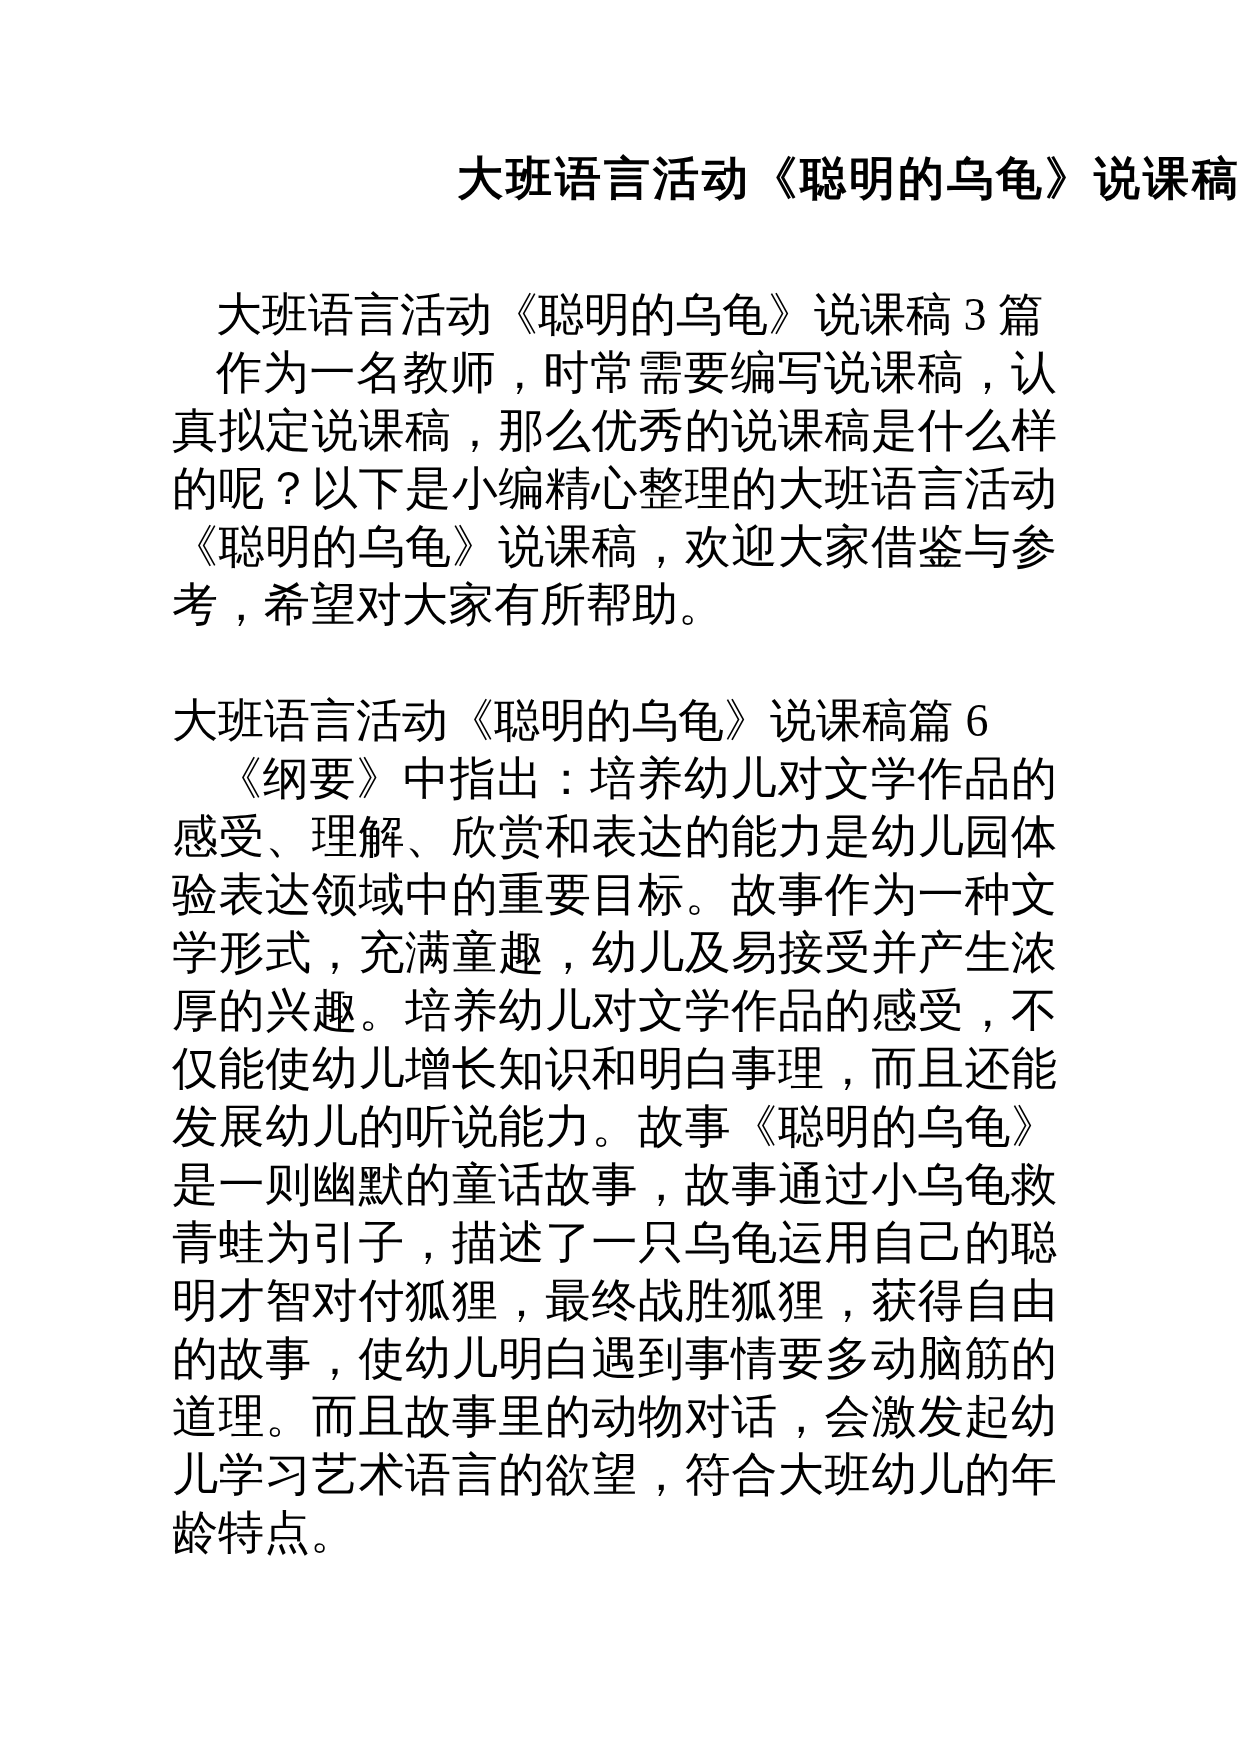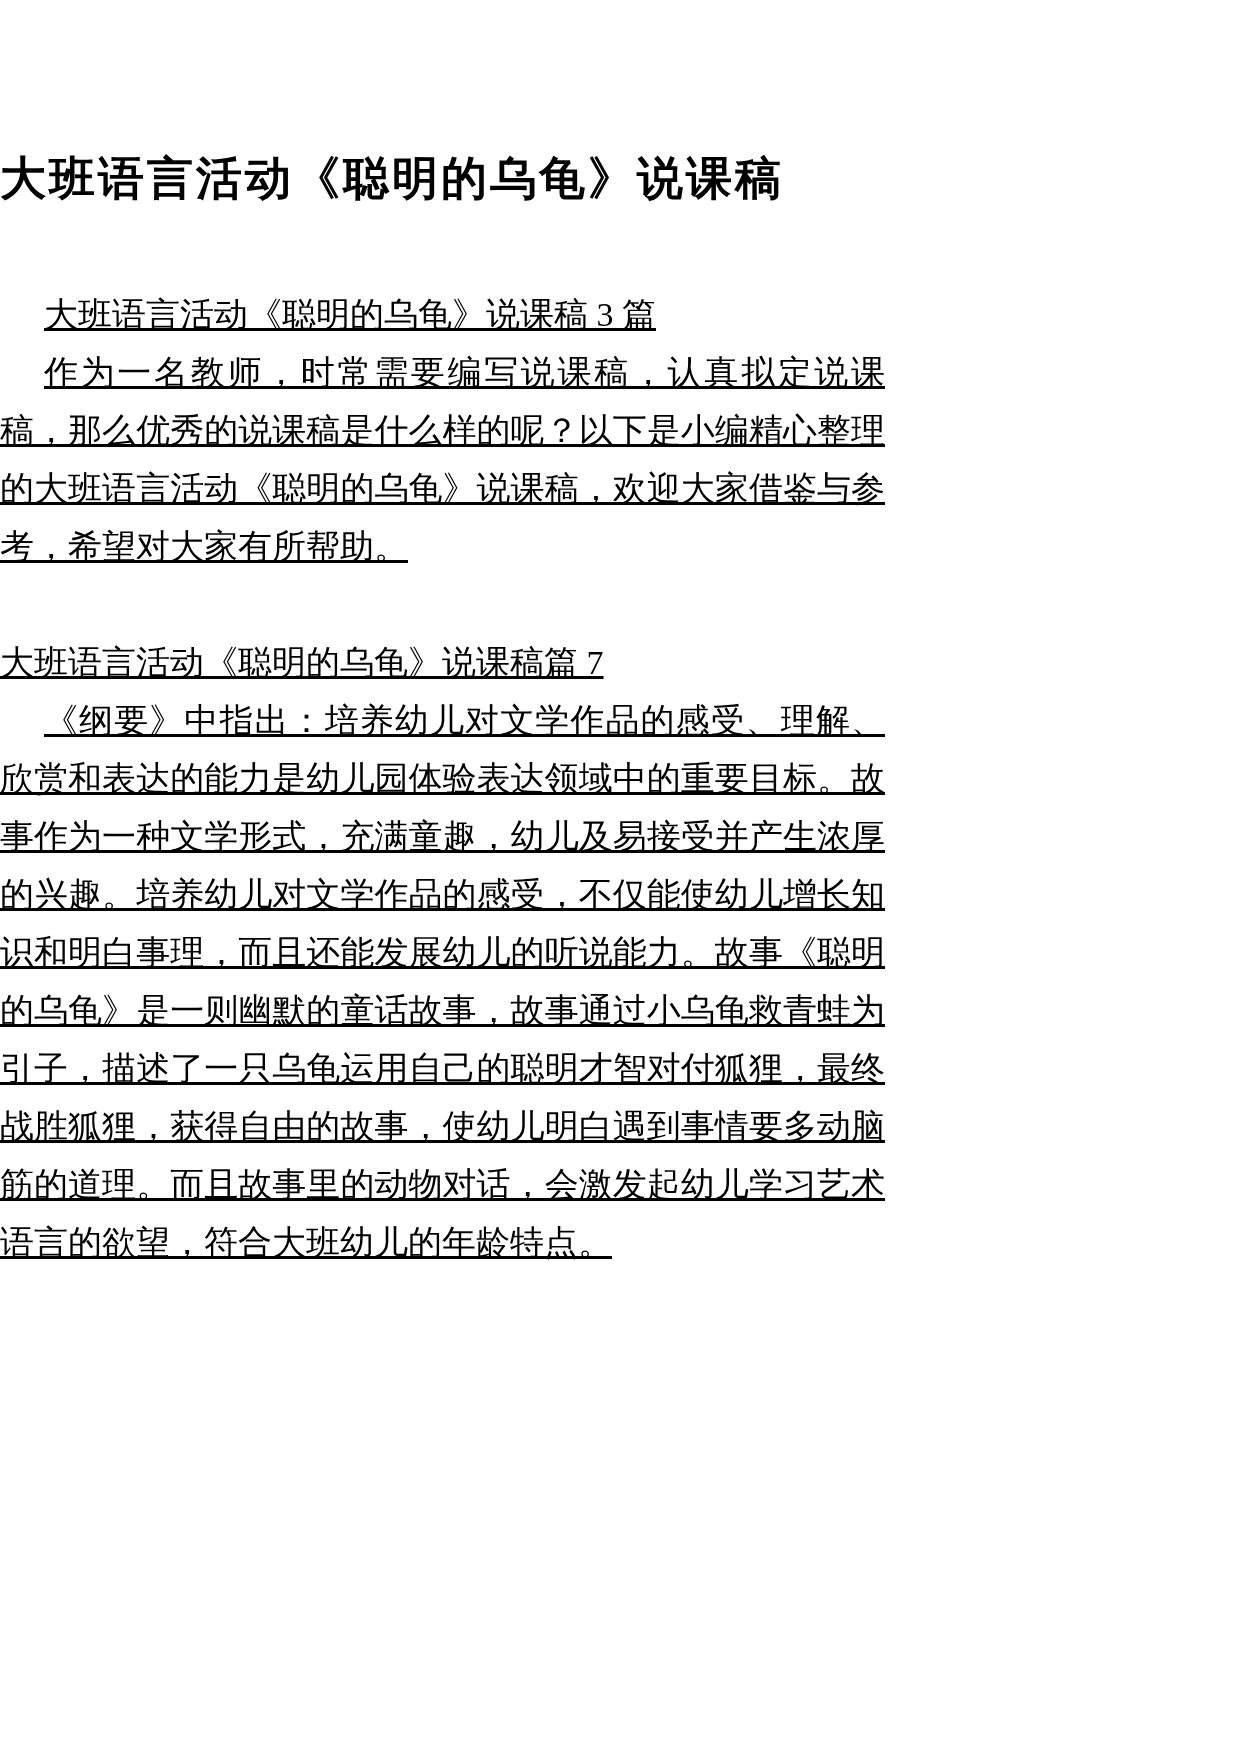--- a/index.html
+++ b/index.html
@@ -12,37 +12,37 @@
     width: 1241px;
     height: 1754px;
     background: #ffffff;
     overflow: hidden;
     font-family: "Liberation Serif", "DejaVu Serif", serif;
     color: #000000;
   }
   .doc-title {
     margin: 0;
     padding-top: 150px;
-    text-align: left;
+    text-align: right;
     font-size: 46px;
     font-weight: bold;
     line-height: 58px;
     letter-spacing: 3px;
     white-space: nowrap;
   }
   .doc-body {
     width: 885px;
+    margin-left: 172px;
     margin-top: 78px;
-    font-size: 34px;
+    font-size: 46px;
     line-height: 58px;
     text-align: justify;
     text-justify: inter-character;
     word-break: normal;
     overflow-wrap: break-word;
-    text-decoration: underline;
   }
   .doc-body p {
     margin: 0;
     padding: 0;
   }
   .para-indent {
     text-indent: 44px;
   }
   .para-flush {
     text-indent: 0;
@@ -53,16 +53,16 @@
 </style>
 </head>
 <body>
 
 <div class="page">
   <h1 class="doc-title">大班语言活动《聪明的乌龟》说课稿</h1>
   <div class="doc-body">
       <p class="para-indent">大班语言活动《聪明的乌龟》说课稿 3 篇</p>
       <p class="para-indent">作为一名教师，时常需要编写说课稿，认真拟定说课稿，那么优秀的说课稿是什么样的呢？以下是小编精心整理的大班语言活动《聪明的乌龟》说课稿，欢迎大家借鉴与参考，希望对大家有所帮助。</p>
       <p class="para-spacer"></p>
-      <p class="para-flush">大班语言活动《聪明的乌龟》说课稿篇 7</p>
+      <p class="para-flush">大班语言活动《聪明的乌龟》说课稿篇 6</p>
       <p class="para-indent">《纲要》中指出：培养幼儿对文学作品的感受、理解、欣赏和表达的能力是幼儿园体验表达领域中的重要目标。故事作为一种文学形式，充满童趣，幼儿及易接受并产生浓厚的兴趣。培养幼儿对文学作品的感受，不仅能使幼儿增长知识和明白事理，而且还能发展幼儿的听说能力。故事《聪明的乌龟》是一则幽默的童话故事，故事通过小乌龟救青蛙为引子，描述了一只乌龟运用自己的聪明才智对付狐狸，最终战胜狐狸，获得自由的故事，使幼儿明白遇到事情要多动脑筋的道理。而且故事里的动物对话，会激发起幼儿学习艺术语言的欲望，符合大班幼儿的年龄特点。</p>
     </div>
 </div>
 
 </body></html>

